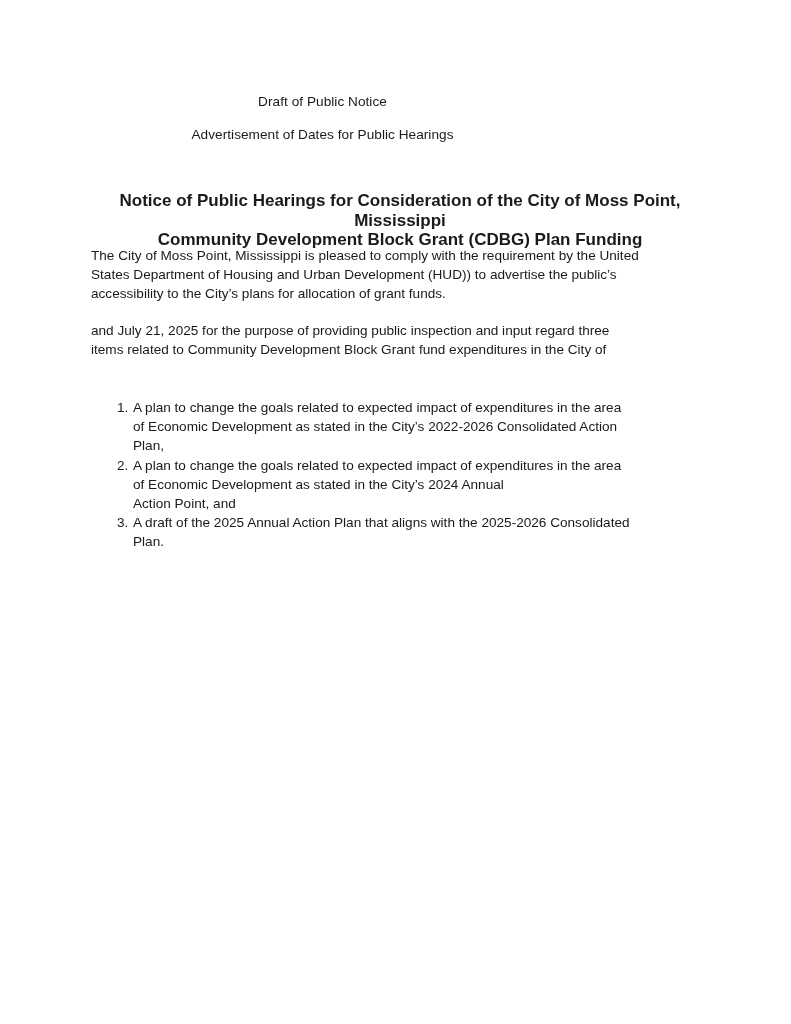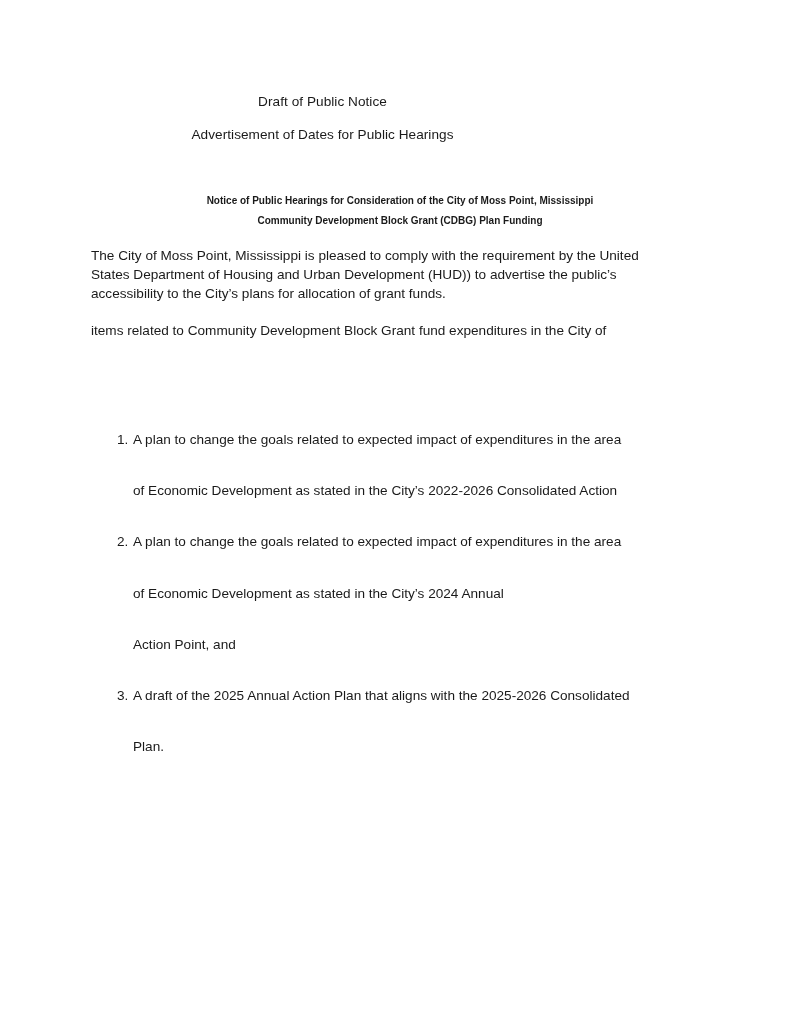--- a/index.html
+++ b/index.html
@@ -33,21 +33,21 @@
     #draft-title { top: 93px; }
     #ad-subtitle { top: 126px; }
 
     .notice-heading {
       position: absolute;
       left: 80px;
       width: 640px;
       top: 191px;
       text-align: center;
       font-weight: bold;
-      font-size: 10px;
+      font-size: 17px;
       line-height: 19.5px;
     }
     .para {
       position: absolute;
       left: 91px;
       width: 620px;
       font-size: 13.6px;
       line-height: 19.2px;
     }
     #intro-paragraph { top: 246px; }
@@ -69,21 +69,20 @@
       padding-left: 42px;
       margin: 0;
     }
     .items-list .num {
       position: absolute;
       left: 26px;
       top: 0;
     }
     .items-list .line {
       display: block;
-      margin-top: 32px;
     }
   </style>
 </head>
 <body>
 
 <div class="page">
 
   <div class="center-line" id="draft-title">Draft of Public Notice</div>
   <div class="center-line" id="ad-subtitle">Advertisement of Dates for Public Hearings</div>
 
@@ -92,28 +91,30 @@
     <div>Community Development Block Grant (CDBG) Plan Funding</div>
   </div>
 
   <div class="para" id="intro-paragraph">
     <div>The City of Moss Point, Mississippi is pleased to comply with the requirement by the United</div>
     <div>States Department of Housing and Urban Development (HUD)) to advertise the public’s</div>
     <div>accessibility to the City’s plans for allocation of grant funds.</div>
   </div>
 
   <div class="para" id="hearing-paragraph">
+    <div>and July 21, 2025 for the purpose of providing public inspection and input regard three</div>
     <div>items related to Community Development Block Grant fund expenditures in the City of</div>
   </div>
 
   <ol class="items-list">
     <li>
       <span class="num">1.</span>
       <span class="line">A plan to change the goals related to expected impact of expenditures in the area</span>
       <span class="line">of Economic Development as stated in the City’s 2022-2026 Consolidated Action</span>
+      <span class="line">Plan,</span>
     </li>
     <li>
       <span class="num">2.</span>
       <span class="line">A plan to change the goals related to expected impact of expenditures in the area</span>
       <span class="line">of Economic Development as stated in the City’s 2024 Annual</span>
       <span class="line">Action Point, and</span>
     </li>
     <li>
       <span class="num">3.</span>
       <span class="line">A draft of the 2025 Annual Action Plan that aligns with the 2025-2026 Consolidated</span>

